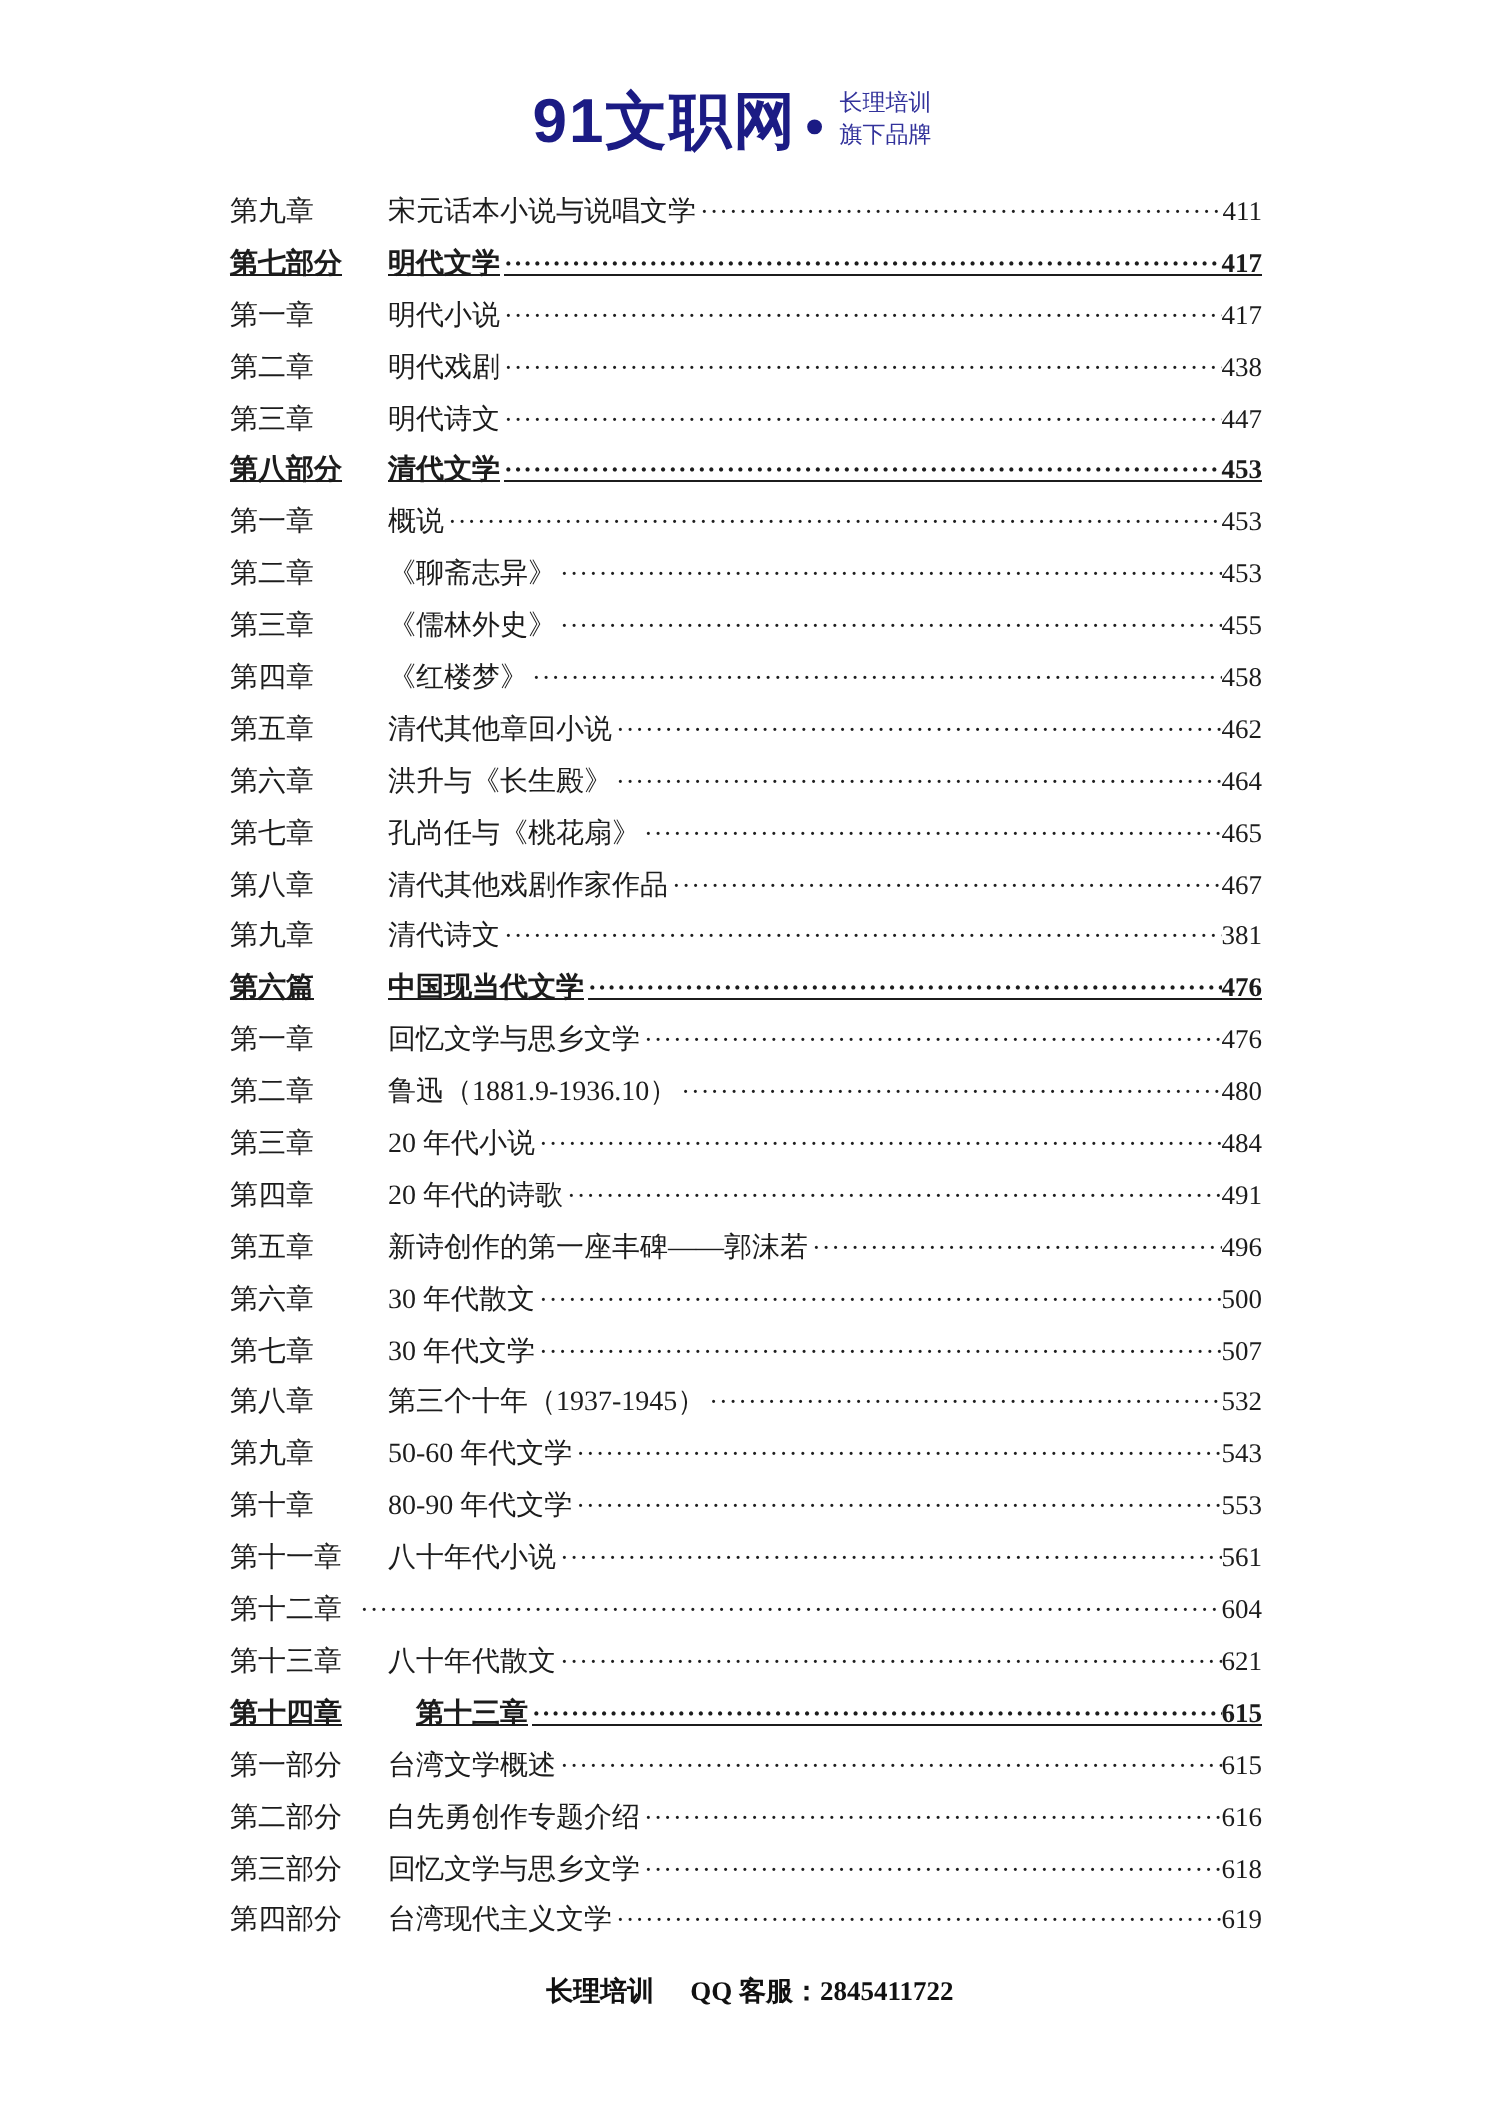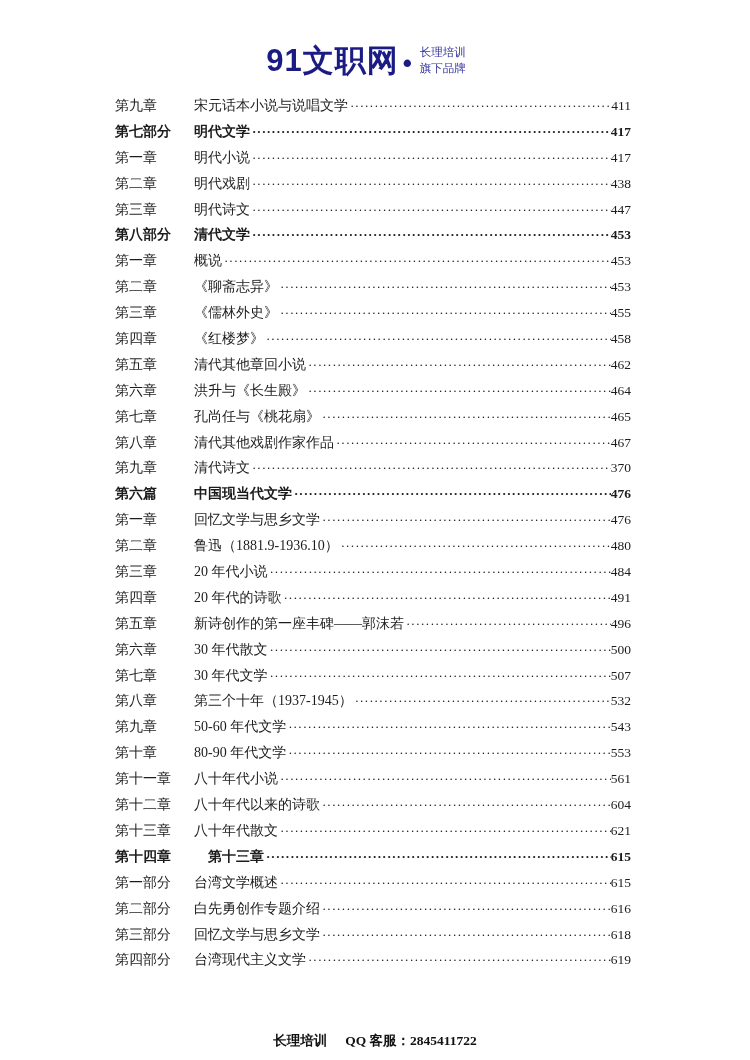--- a/index.html
+++ b/index.html
@@ -65,21 +65,21 @@
     width: 516px;
   }
   .row {
     display: flex;
     align-items: baseline;
     height: 25.9px;
     font-size: 14px;
     line-height: 25.9px;
     white-space: nowrap;
   }
-  .row.bold { font-weight: bold; }
+  .row.bold { font-weight: bold; text-decoration: underline; }
   .row .label {
     flex: 0 0 63px;
     overflow: visible;
   }
   .row .title { flex: 0 0 auto; margin-left: 16px; }
   .row .title.gap { padding-left: 14px; }
   .row .dots {
     flex: 1 1 auto;
     min-width: 0;
     overflow: hidden;
@@ -95,21 +95,20 @@
   
   .footer {
     position: absolute;
     top: 987px;
     left: 0;
     right: 0;
     text-align: center;
     font-size: 13.5px;
     font-weight: bold;
     color: #111111;
-    margin-top: 45px;
   }
   .footer .brand { margin-right: 18px; }
 </style>
 </head>
 <body>
 
 <div class="page">
 
   <div class="header">
     <div class="logo-wrap">
@@ -218,21 +217,21 @@
       <span class="label">第八章</span>
       <span class="title">清代其他戏剧作家作品</span>
       <span class="dots">········································································································································································································</span>
       <span class="page-num">467</span>
     </div>
 
     <div class="row">
       <span class="label">第九章</span>
       <span class="title">清代诗文</span>
       <span class="dots">········································································································································································································</span>
-      <span class="page-num">370</span>
+      <span class="page-num">381</span>
     </div>
 
     <div class="row bold">
       <span class="label">第六篇</span>
       <span class="title">中国现当代文学</span>
       <span class="dots">········································································································································································································</span>
       <span class="page-num">476</span>
     </div>
 
     <div class="row">
@@ -307,21 +306,20 @@
 
     <div class="row">
       <span class="label">第十一章</span>
       <span class="title">八十年代小说</span>
       <span class="dots">········································································································································································································</span>
       <span class="page-num">561</span>
     </div>
 
     <div class="row">
       <span class="label">第十二章</span>
-      <span class="title">八十年代以来的诗歌</span>
       <span class="dots">········································································································································································································</span>
       <span class="page-num">604</span>
     </div>
 
     <div class="row">
       <span class="label">第十三章</span>
       <span class="title">八十年代散文</span>
       <span class="dots">········································································································································································································</span>
       <span class="page-num">621</span>
     </div>

